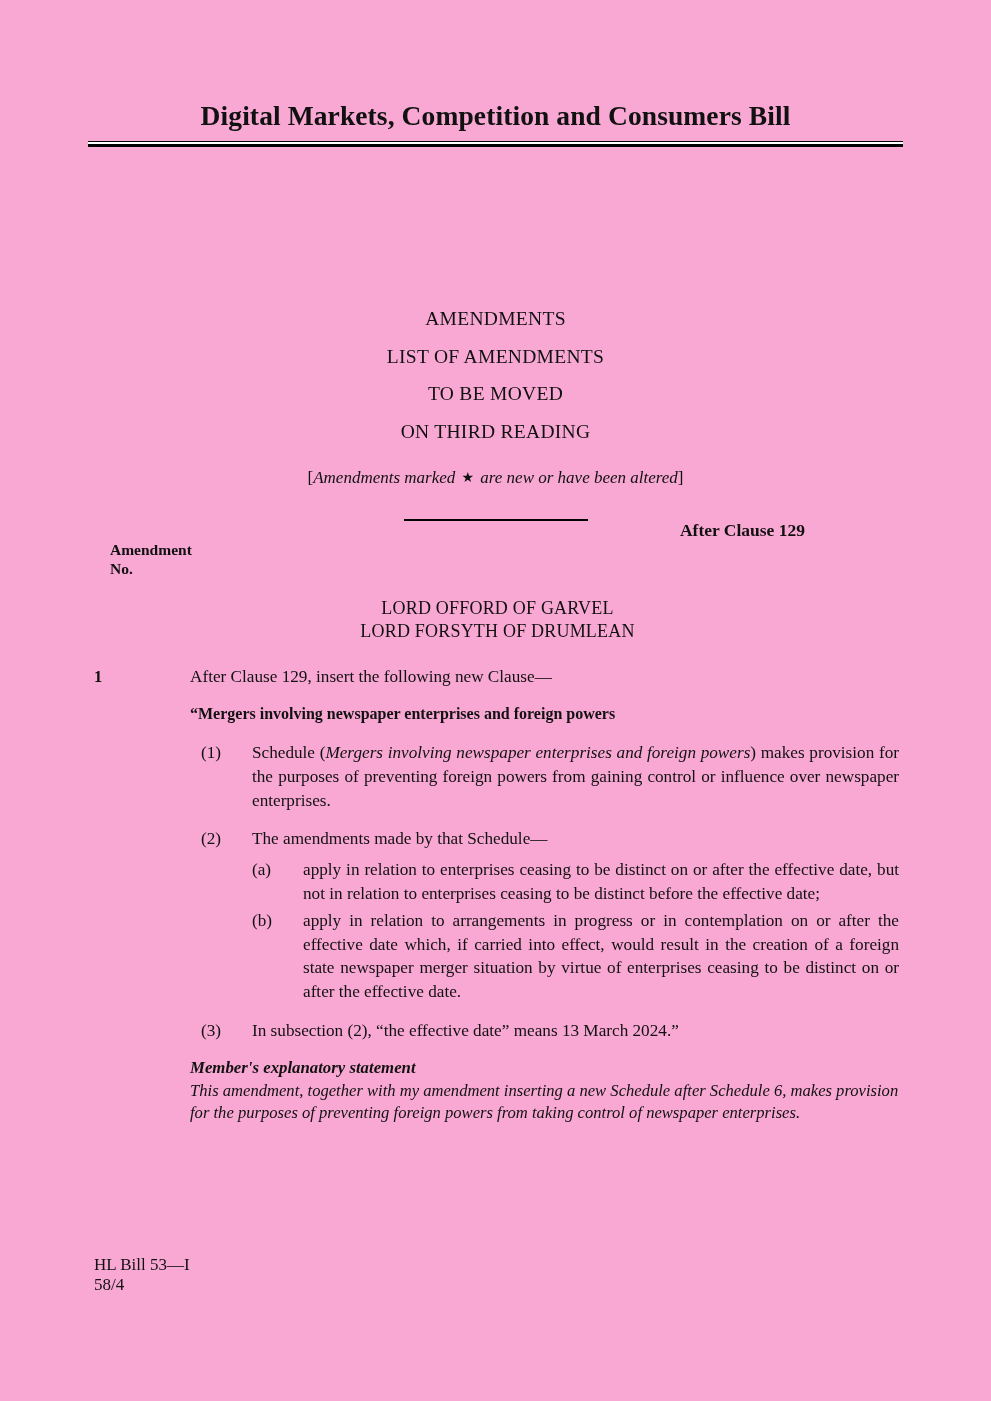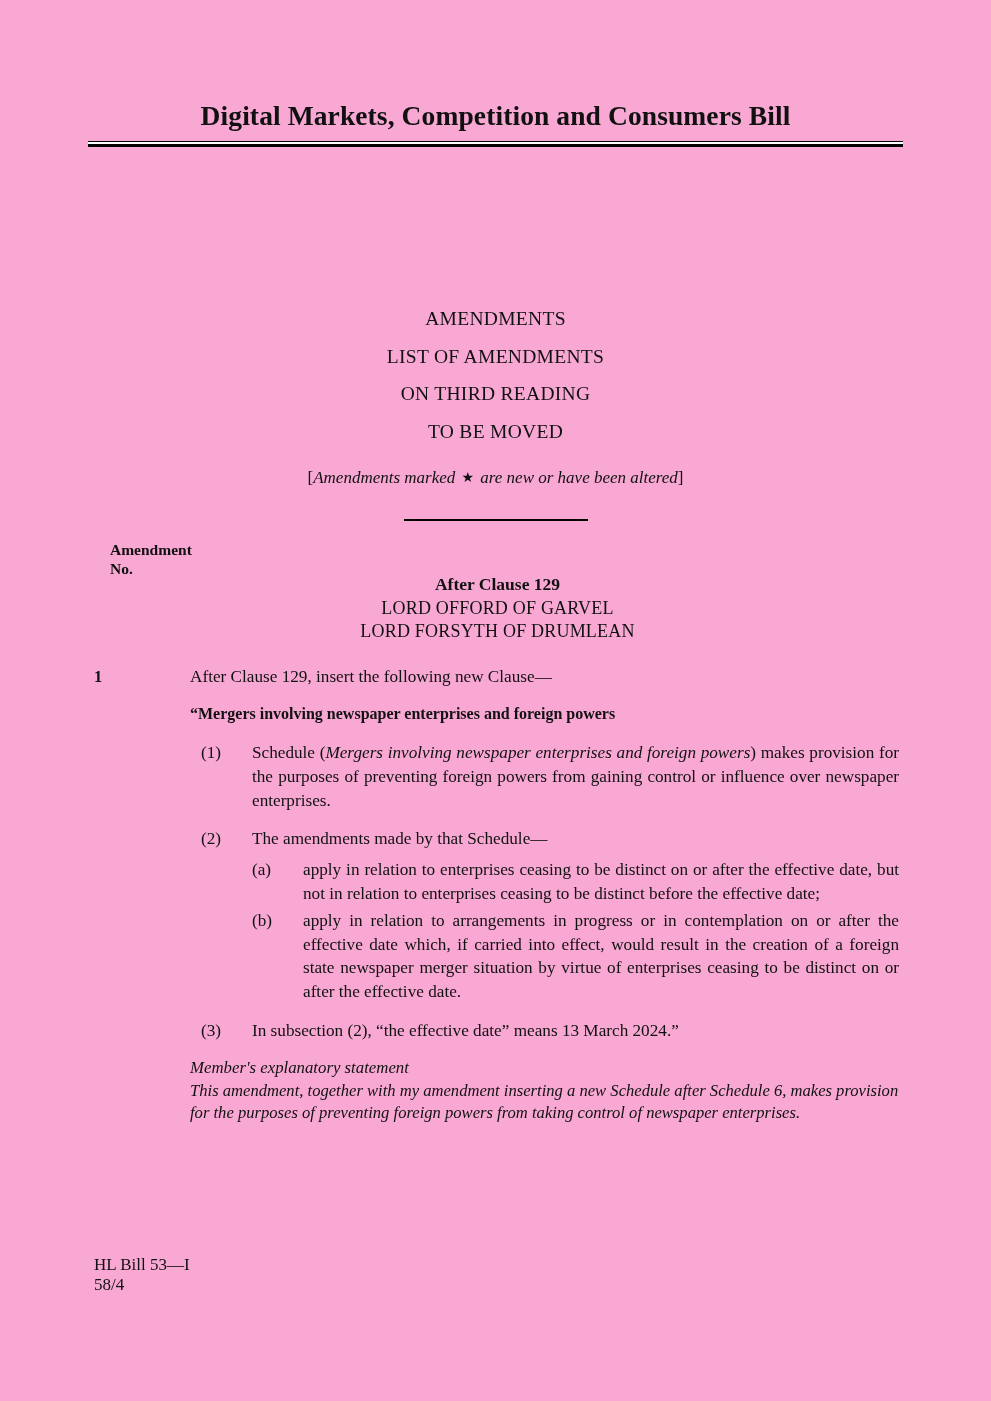--- a/index.html
+++ b/index.html
@@ -103,23 +103,23 @@
     width: 180px;
     font-size: 15.5px;
     font-weight: bold;
     line-height: 19px;
   }
 
   
   .clause-ref {
     position: absolute;
     left: 190px;
-    top: 574px;
+    top: 520px;
     width: 615px;
-    text-align: center;
+    text-align: right;
     font-size: 17.5px;
     font-weight: bold;
   }
 
   
   .sponsors {
     position: absolute;
     left: 190px;
     top: 597px;
     width: 615px;
@@ -209,21 +209,21 @@
   .explanatory {
     position: absolute;
     left: 190px;
     top: 1057px;
     width: 712px;
     font-size: 16.6px;
     line-height: 22.5px;
   }
   .explanatory .es-head {
     font-style: italic;
-    font-weight: normal;
+    font-weight: bold;
     font-size: 16.8px;
   }
   .explanatory .es-body {
     font-style: italic;
   }
 
   
   .footer {
     position: absolute;
     left: 94px;
@@ -246,22 +246,22 @@
     <div class="rule-double">
       <div class="r-thin"></div>
       <div class="r-gap"></div>
       <div class="r-thick"></div>
     </div>
   </div>
 
   <div class="heading-stack">
     <div class="hline">AMENDMENTS</div>
     <div class="hline">LIST OF AMENDMENTS</div>
+    <div class="hline">TO BE MOVED</div>
     <div class="hline">ON THIRD READING</div>
-    <div class="hline">TO BE MOVED</div>
     <div class="marked-note"><span class="br">[</span><span class="it">Amendments marked </span><span class="star">★</span><span class="it"> are new or have been altered</span><span class="br">]</span></div>
   </div>
 
   <div class="short-rule"></div>
 
   <div class="amendment-no">
     <div>Amendment</div>
     <div>No.</div>
   </div>
 

